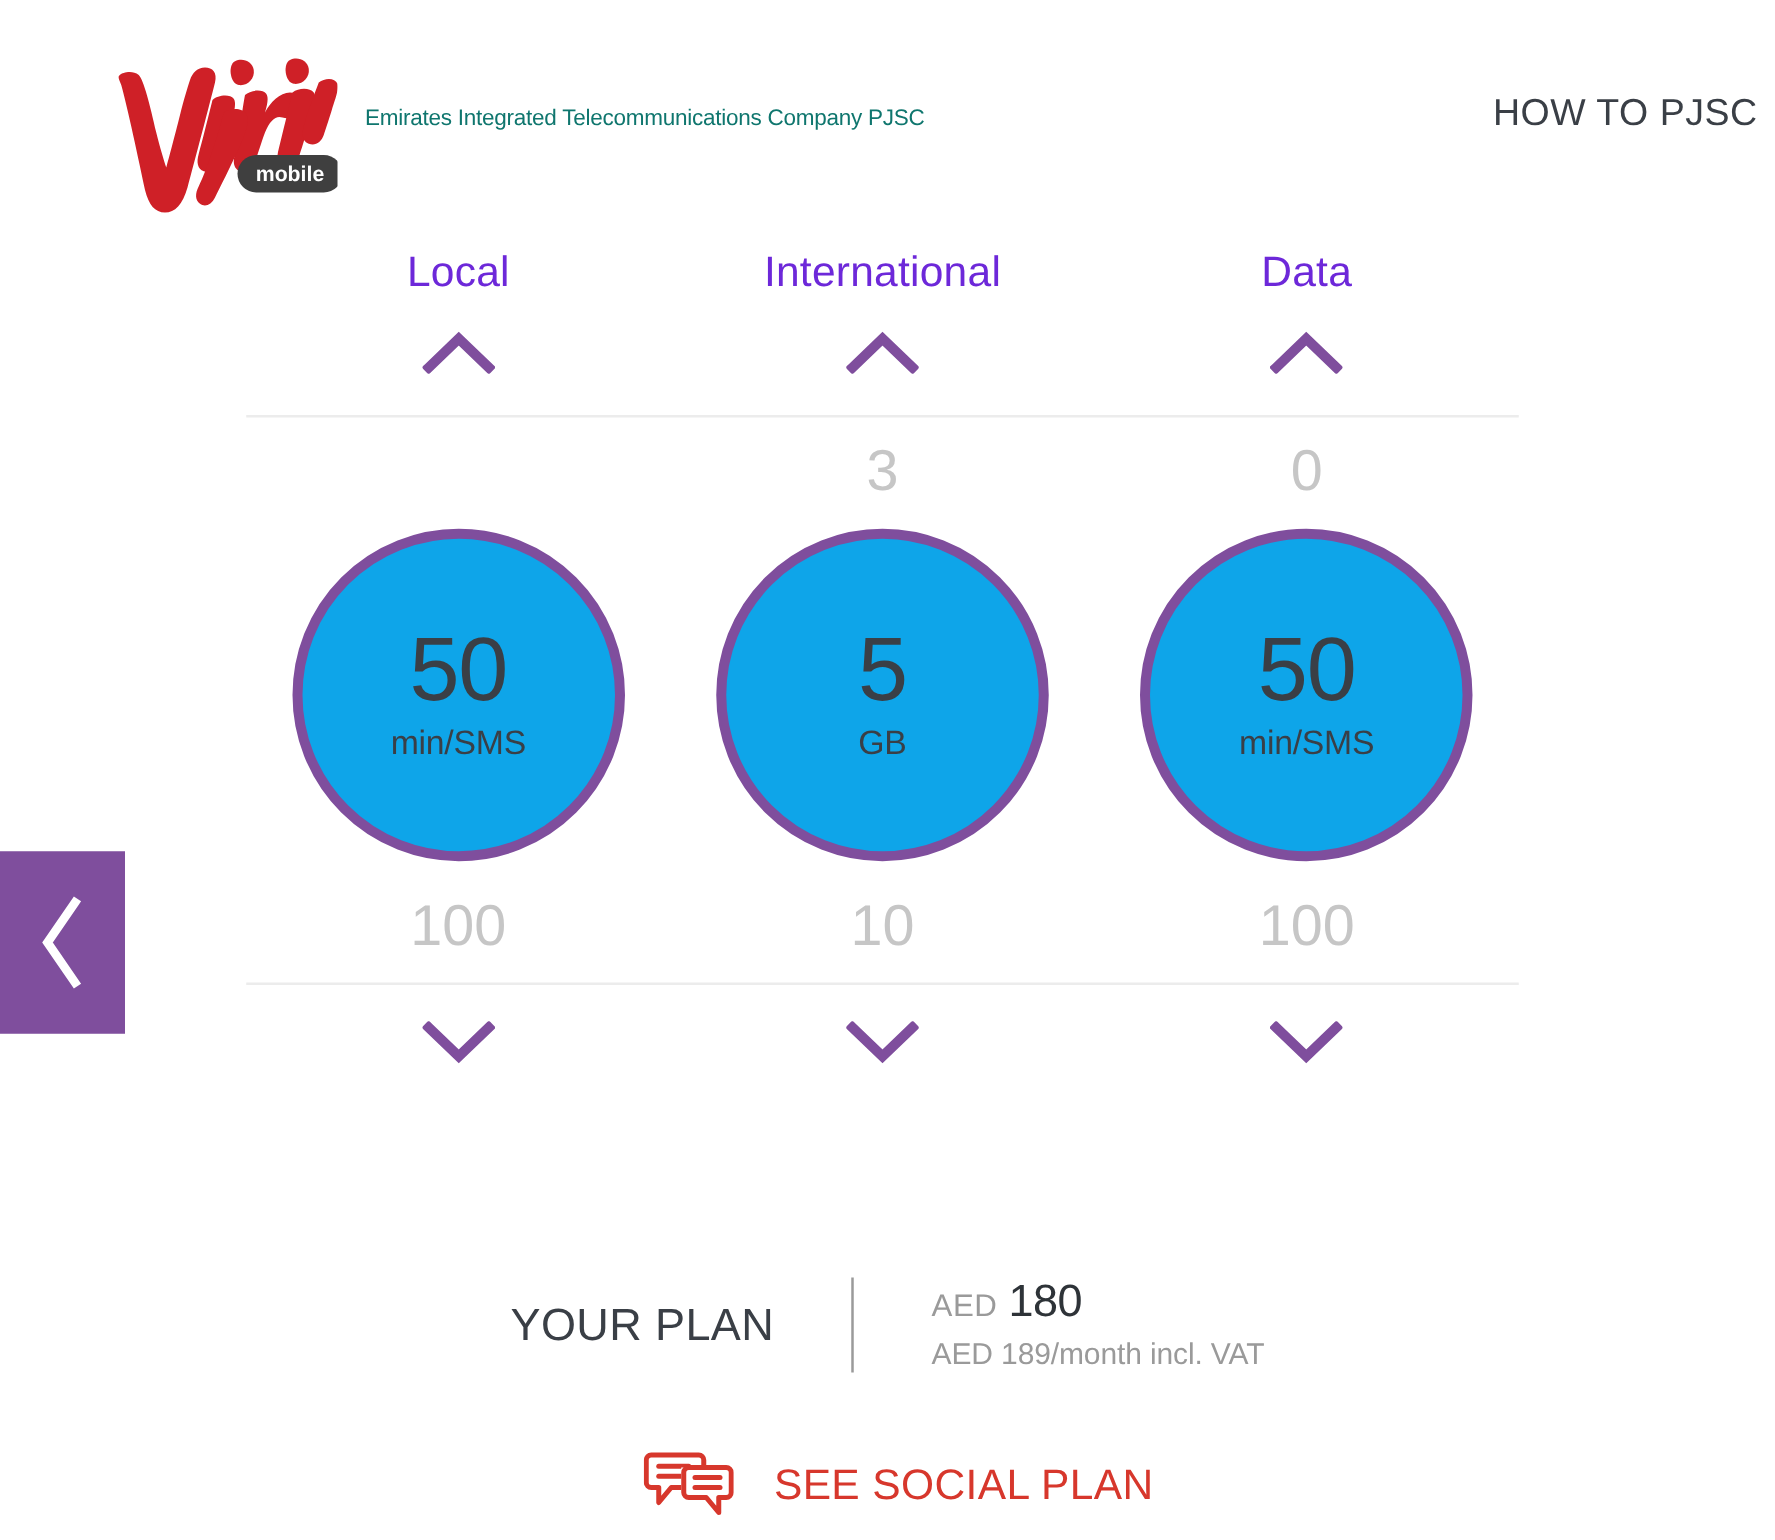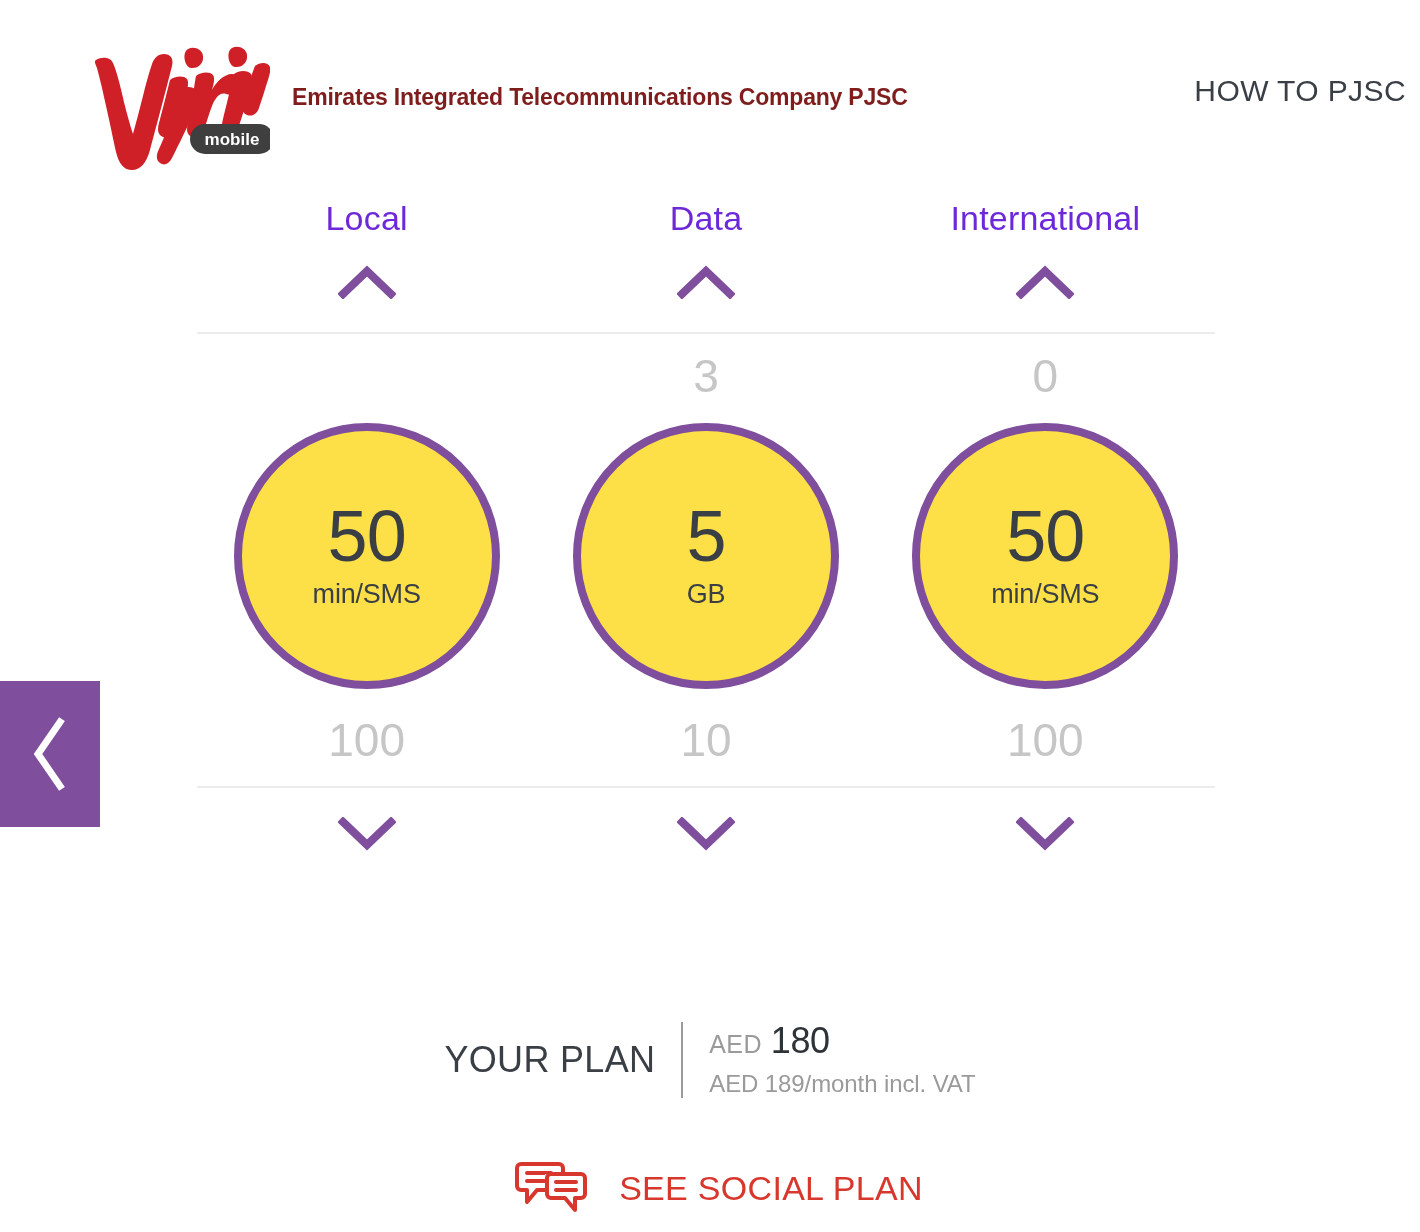--- a/index.html
+++ b/index.html
@@ -33,23 +33,23 @@
     top: 24px;
     width: 186px;
     height: 148px;
   }
   .logo-wrap svg { display: block; }
 
   .company-name {
     position: absolute;
     left: 292px;
     top: 84px;
-    font-size: 23px;
-    font-weight: 700;
-    color: #7f1d1d;
+    font-size: 18px;
+    font-weight: 400;
+    color: #0f766e;
     letter-spacing: -0.2px;
     white-space: nowrap;
   }
 
   .how-to-join {
     position: absolute;
     right: 14px;
     top: 74px;
     font-size: 30px;
     font-weight: 400;
@@ -131,21 +131,21 @@
     height: 276px;
     display: flex;
     align-items: center;
     justify-content: center;
   }
   .circle {
     width: 266px;
     height: 266px;
     border-radius: 50%;
     border: 8px solid #7f4e9d;
-    background: #fde047;
+    background: #0ea5e9;
     display: flex;
     flex-direction: column;
     align-items: center;
     justify-content: center;
     cursor: pointer;
   }
   .circle-amount {
     font-size: 72px;
     font-weight: 300;
     color: #3a3f46;
@@ -162,20 +162,21 @@
 
   
   .your-plan {
     position: absolute;
     left: 0;
     top: 1022px;
     width: 1420px;
     display: flex;
     justify-content: center;
     align-items: center;
+    gap: 36px;
   }
   .your-plan-label {
     font-size: 36px;
     font-weight: 400;
     color: #3a3f46;
     letter-spacing: 0.3px;
     white-space: nowrap;
   }
   .vbar {
     width: 2px;
@@ -289,24 +290,24 @@
     </span>
   </div>
 
   <div class="builder">
 
     <div class="cols">
       <div class="col">
         <div class="col-title">Local</div>
       </div>
       <div class="col">
+        <div class="col-title">International</div>
+      </div>
+      <div class="col">
         <div class="col-title">Data</div>
-      </div>
-      <div class="col">
-        <div class="col-title">International</div>
       </div>
     </div>
 
     <div class="cols">
       <div class="col">
         <div class="chev-row">
           <span class="chev">
             <svg width="58" height="34" viewBox="0 0 58 34" xmlns="http://www.w3.org/2000/svg">
               <polyline points="5,29 29,6 53,29" fill="none" stroke="#7f4e9d" stroke-width="8" stroke-linecap="square" stroke-linejoin="miter"></polyline>
             </svg>

